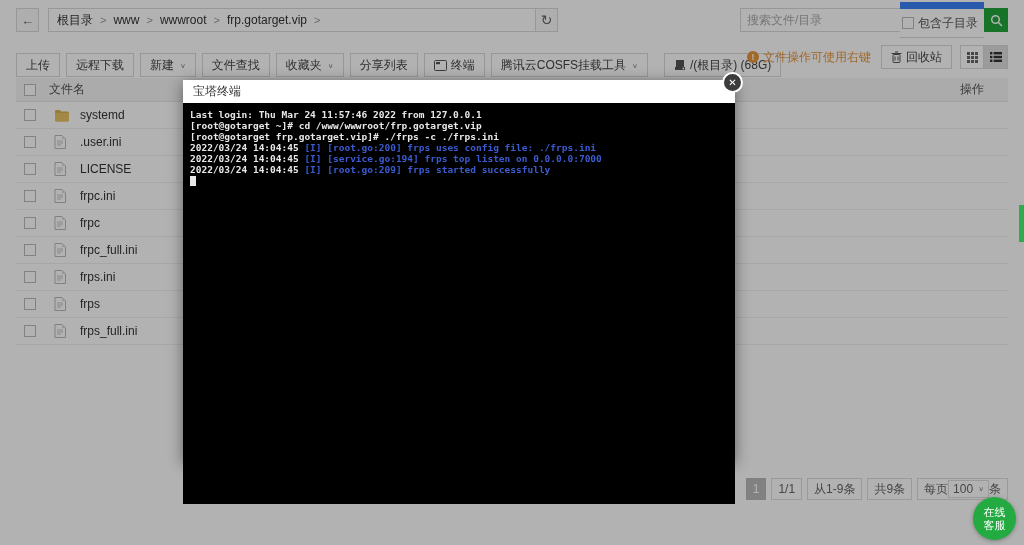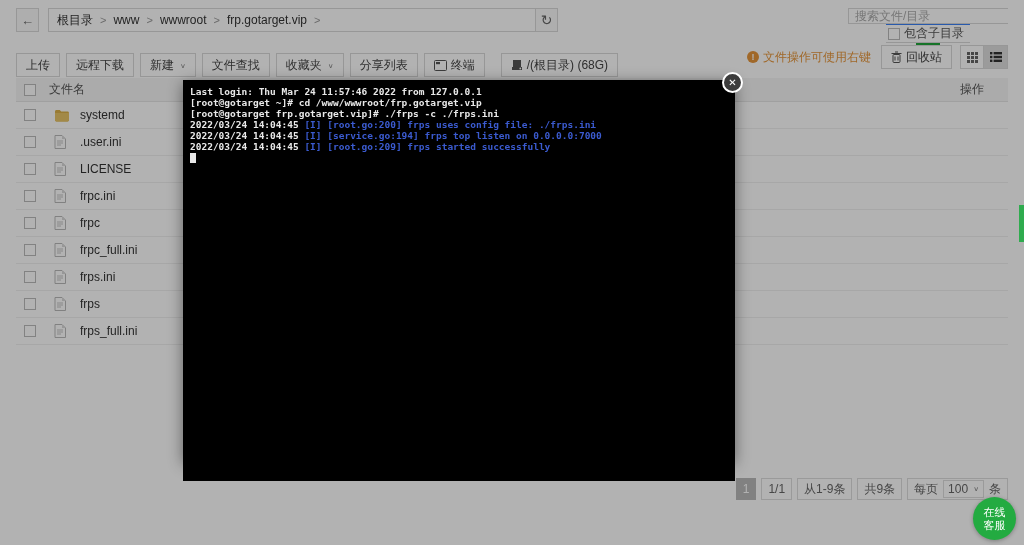--- a/index.html
+++ b/index.html
@@ -17,27 +17,27 @@
   }
   .back-btn{position:absolute;left:0;top:0;width:23px;}
   .breadcrumb{
     position:absolute;left:32px;top:0;width:489px;height:24px;border:1px solid #d8d8d8;
     background:#fff;box-sizing:border-box;display:flex;align-items:center;
     padding:0 8px;font-size:12px;color:#333;
   }
   .breadcrumb .crumb{cursor:pointer;}
   .breadcrumb .sep{color:#999;margin:0 7px;font-size:11px;}
   .refresh-btn{position:absolute;left:519px;top:0;width:23px;font-size:14px;}
-  .search-wrap{position:absolute;right:0;top:0;height:24px;display:flex;align-items:center;flex-direction:column;}
+  .search-wrap{position:absolute;right:0;top:0;height:24px;display:flex;align-items:center;}
   .search-input{
     width:160px;height:24px;border:1px solid #d8d8d8;border-right:none;box-sizing:border-box;
     font-size:12px;padding:0 6px;outline:none;color:#333;font-family:"Liberation Sans",sans-serif;
   }
   .search-input::placeholder{color:#aaa;}
-  .subdir{display:flex;align-items:center;height:24px;border-top:1px solid #3b82f6;border-bottom:1px solid #d8d8d8;
+  .subdir{display:flex;align-items:center;height:36px;border-top:7px solid #3b82f6;border-bottom:1px solid #d8d8d8;
     background:#fff;padding:0 6px 0 2px;font-size:12px;color:#555;box-sizing:border-box;}
   .cb{appearance:none;-webkit-appearance:none;width:12px;height:12px;border:1px solid #bbb;background:#fff;margin:0 4px 0 0;cursor:pointer;}
   .search-btn{width:24px;height:24px;border:none;background:#20a53a;display:flex;align-items:center;justify-content:center;cursor:pointer;}
   
   .toolbar{position:absolute;left:16px;top:45px;right:16px;height:40px;display:flex;align-items:center;}
   .tbtn{
     display:inline-flex;align-items:center;gap:4px;height:24px;padding:0 9px;margin-right:6px;
     border:1px solid #d8d8d8;background:#fff;font-size:12px;color:#444;box-sizing:border-box;cursor:pointer;white-space:nowrap;
   }
   .caret{font-size:8px;color:#888;margin-left:2px;transform:scaleY(.8);}
@@ -61,21 +61,21 @@
   .row .ficon{width:16px;height:16px;margin-left:18px;display:flex;align-items:center;}
   .row .fname{margin-left:10px;cursor:pointer;}
   
   .stats{position:absolute;left:16px;top:483px;font-size:12px;color:#666;}
   .stats a{color:#20a53a;text-decoration:none;cursor:pointer;}
   .pagination{position:absolute;right:16px;top:478px;display:flex;align-items:center;font-size:12px;color:#666;}
   .pg{height:22px;min-width:14px;padding:0 6px;border:1px solid #ddd;background:#fff;display:inline-flex;
     align-items:center;justify-content:center;margin-left:5px;box-sizing:border-box;cursor:pointer;}
   .pg.static{cursor:default;}
   .pg.active{background:#b9b9b9;border-color:#b9b9b9;color:#fff;cursor:default;}
-  .pg.perpage{gap:5px;}
+  .pg.perpage{}
   .pg .sel{display:inline-flex;align-items:center;gap:3px;border:1px solid #ddd;height:16px;padding:0 4px;cursor:pointer;}
   .footer{position:absolute;left:0;right:0;top:526px;text-align:center;font-size:12px;color:#888;}
   .footer a{color:#20a53a;text-decoration:none;margin-left:10px;cursor:pointer;}
   .support{
     position:absolute;right:8px;top:497px;width:43px;height:43px;border-radius:50%;background:#23ab41;
     color:#fff;font-size:11px;display:flex;flex-direction:column;align-items:center;justify-content:center;
     line-height:13px;z-index:30;cursor:pointer;box-shadow:0 1px 4px rgba(0,0,0,.3);
   }
   .edge-tab{position:absolute;right:0;top:205px;width:5px;height:37px;background:#2fab4e;z-index:30;}
   
@@ -157,20 +157,24 @@
       <span>分享列表</span>
     </button>
     <button class="tbtn">
       <span>
         <svg width="13" height="11" viewBox="0 0 13 11">
             <rect x="0.5" y="0.5" width="12" height="10" rx="1" fill="none" stroke="#555"></rect>
             <rect x="2" y="2" width="4" height="2.2" fill="#555"></rect>
           </svg>
       </span>
       <span>终端</span>
+    </button>
+    <button class="tbtn">
+      <span>腾讯云COSFS挂载工具</span>
+      <span class="caret">∨</span>
     </button>
     <button class="tbtn disk-btn">
       <span>
         <svg width="12" height="12" viewBox="0 0 12 12">
             <path d="M2 1h8v7H2z" fill="#555"></path>
             <path d="M1 8h10v3H1z" fill="#555"></path>
             <circle cx="9.3" cy="9.5" r="0.9" fill="#fff"></circle>
           </svg>
       </span>
       <span>/(根目录) (68G)</span>
@@ -372,17 +376,20 @@
 
 <div class="overlay"></div>
 
 <div class="edge-tab"></div>
 <div class="support">
   <span>在线</span>
   <span>客服</span>
 </div>
 
 <div class="modal">
+  <div class="modal-title">
+    <span>宝塔终端</span>
+  </div>
   <div class="modal-close">
     <span>✕</span>
   </div>
   <div class="terminal" id="terminal"><div><span class="c-white">Last login: Thu Mar 24 11:57:46 2022 from 127.0.0.1</span></div><div><span class="c-white">[root@gotarget ~]# cd /www/wwwroot/frp.gotarget.vip</span></div><div><span class="c-white">[root@gotarget frp.gotarget.vip]# ./frps -c ./frps.ini</span></div><div><span class="c-white">2022/03/24 14:04:45 </span><span class="c-blue">[I] [root.go:200] frps uses config file: ./frps.ini</span></div><div><span class="c-white">2022/03/24 14:04:45 </span><span class="c-blue">[I] [service.go:194] frps top listen on 0.0.0.0:7000</span></div><div><span class="c-white">2022/03/24 14:04:45 </span><span class="c-blue">[I] [root.go:209] frps started successfully</span></div><div><span class="cursor"></span></div></div>
 </div>
 
 </body></html>

